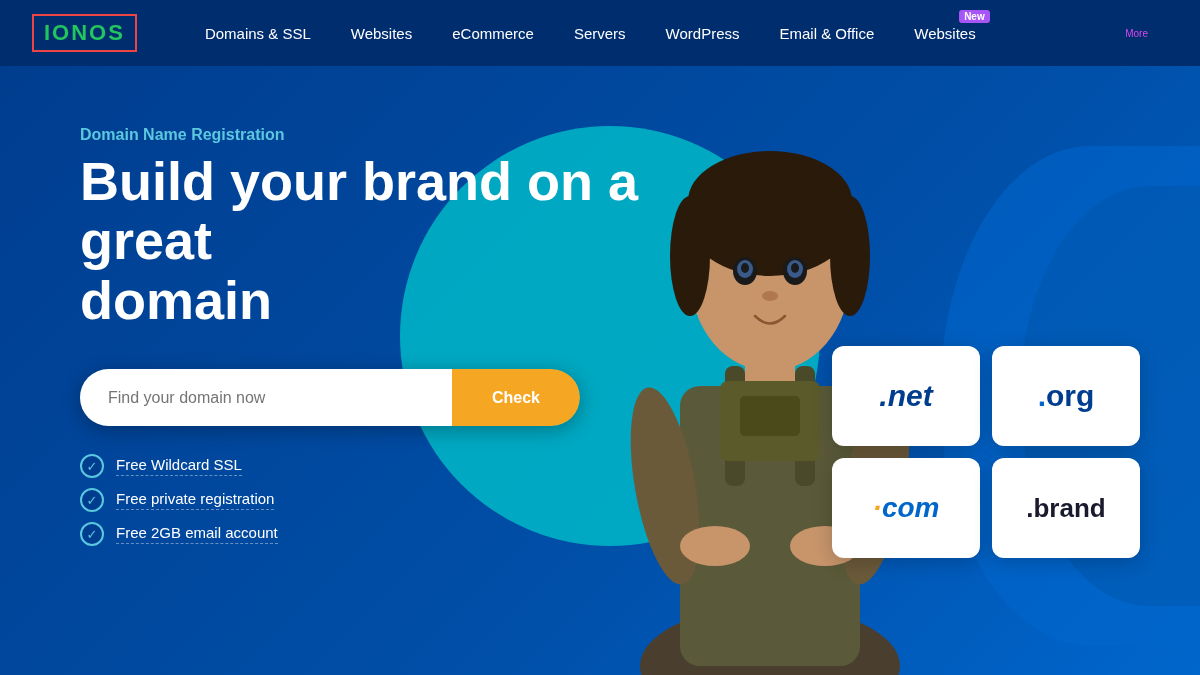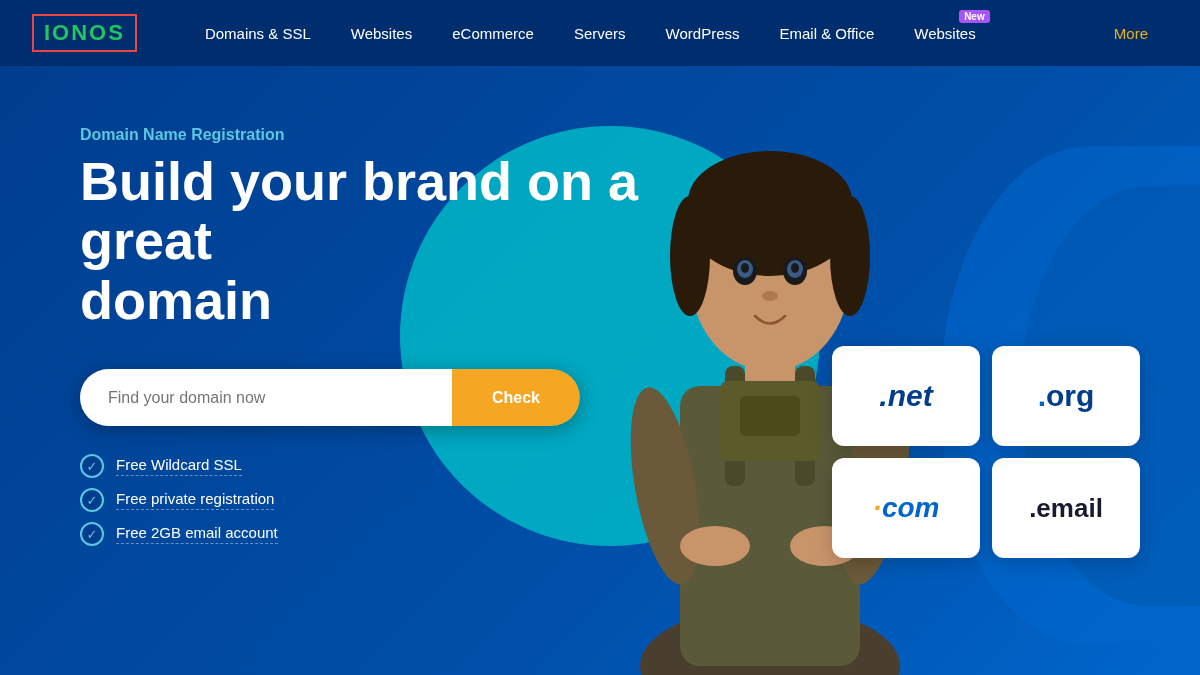--- a/index.html
+++ b/index.html
@@ -48,22 +48,22 @@
       right: 6px;
       background: #a855f7;
       color: white;
       font-size: 10px;
       font-weight: bold;
       padding: 1px 5px;
       border-radius: 3px;
     }
     .nav-more {
       margin-left: auto;
-      color: #eab308;
-      font-size: 15px;
+      color: #d946ef;
+      font-size: 10px;
       padding: 0 20px;
       cursor: pointer;
       height: 66px;
       display: flex;
       align-items: center;
     }
 
     
     .hero {
       background: linear-gradient(135deg, #003d8f 0%, #004fa8 60%, #0066cc 100%);
@@ -297,21 +297,21 @@
         </span>
       </div>
     </div>
     <div class="domain-row">
       <div class="domain-card">
         <span class="domain-com">
           <span style="color:#f5a623">·</span>com
         </span>
       </div>
       <div class="domain-card">
-        <span class="domain-info">.email</span>
+        <span class="domain-info">.brand</span>
       </div>
     </div>
   </div>
 
   <div class="hero-content">
     <div class="subtitle">Domain Name Registration</div>
     <div class="headline">
       <span>Build your brand on a great</span><br>
       <span>domain</span>
     </div>

